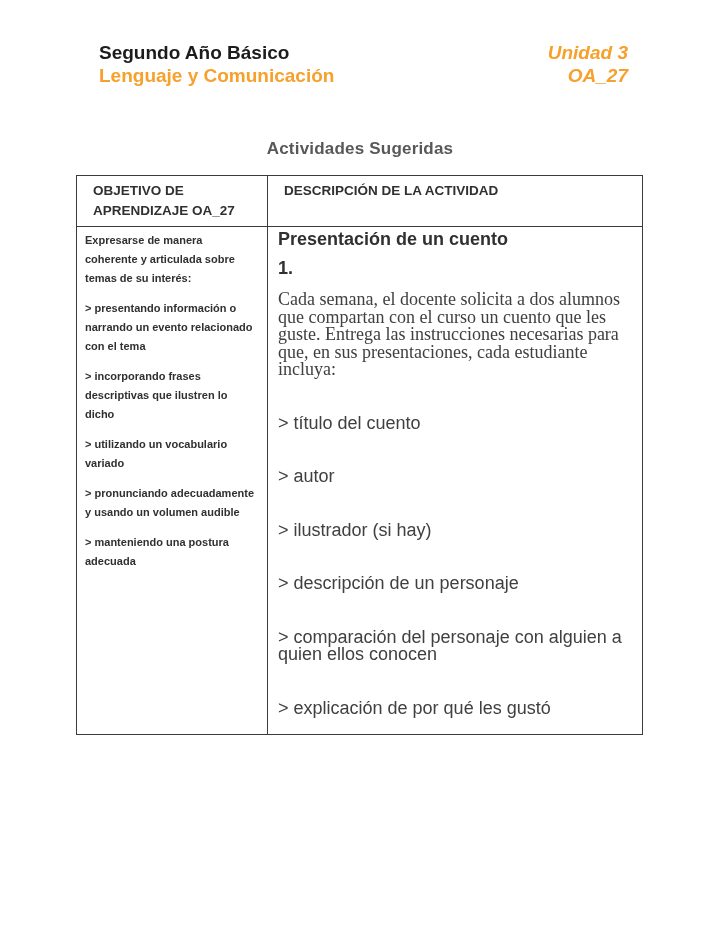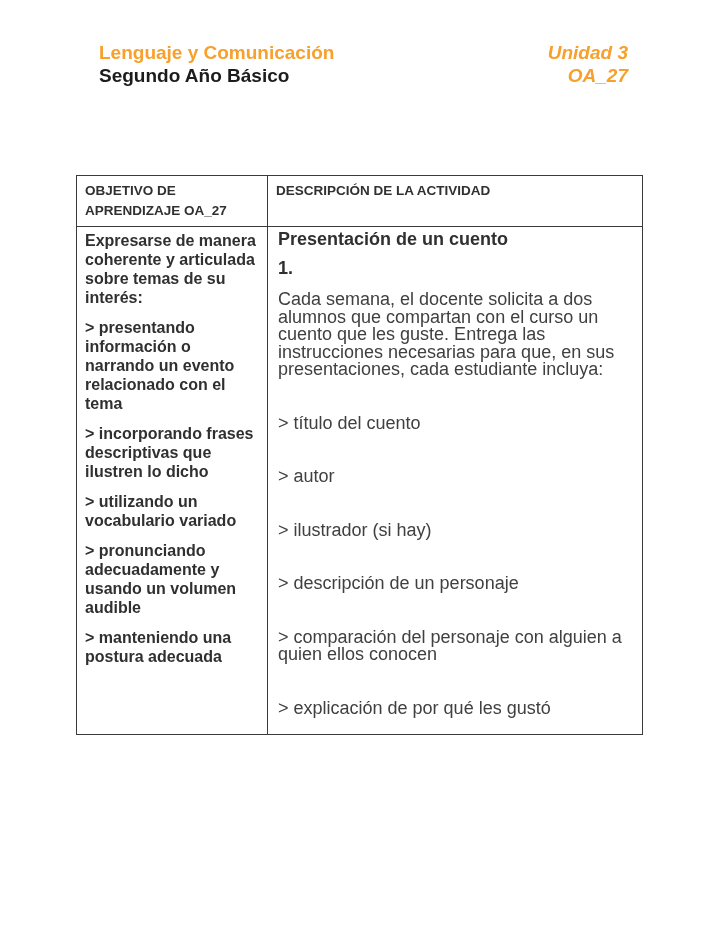--- a/index.html
+++ b/index.html
@@ -53,61 +53,62 @@
   .activity-table th, .activity-table td {
     border: 1.5px solid var(--border-gray, #3B3B3B);
     vertical-align: top;
     box-sizing: border-box;
   }
   .activity-table th {
     height: 48px;
     font-size: 13.5px;
     line-height: 20px;
     font-weight: bold;
-    padding: 5px 8px;
+    padding: 5px 16px;
     color: #303030;
   }
   th.col-objective { width: 191px; text-align: left; }
   th.col-activity  { text-align: left; }
   td.objective-cell {
     height: 500px;
     padding: 4px 10px 4px 8px;
-    font-size: 16px;
+    font-size: 11px;
     line-height: 19px;
     font-weight: bold;
     color: #303030;
   }
   td.activity-cell {
     padding: 4px 10px;
     font-size: 18px;
     line-height: 17.5px;
     color: #404040;
   }
   .objective-cell p, .activity-cell p { margin: 0 0 11px 0; }
   .act-title  { font-weight: bold; color: #303030; }
   .act-number { font-weight: bold; color: #303030; margin-bottom: 14px !important; }
-  .act-paragraph { margin-bottom: 13px !important; }
+  .act-paragraph { margin-bottom: 13px !important; font-family: Liberation Serif, serif; }
   .activity-cell .act-bullet { margin-bottom: 13px !important; margin-top: 36px; }
 </style>
 </head>
 <body>
 
 <div class="page">
 
   <div class="doc-header">
     <div class="header-left">
+      <div class="line grade-subtitle">Segundo Año Básico</div>
       <div class="line course-title">Lenguaje y Comunicación</div>
-      <div class="line grade-subtitle">Segundo Año Básico</div>
     </div>
     <div class="header-right">
       <div class="line unit-label">Unidad 3</div>
       <div class="line oa-label">OA_27</div>
     </div>
   </div>
 
+  <div class="section-title">Actividades Sugeridas</div>
 
   <table class="activity-table">
     <thead>
       <tr>
         <th class="col-objective">OBJETIVO DE APRENDIZAJE OA_27</th>
         <th class="col-activity">DESCRIPCIÓN DE LA ACTIVIDAD</th>
       </tr>
     </thead>
     <tbody>
       <tr>

